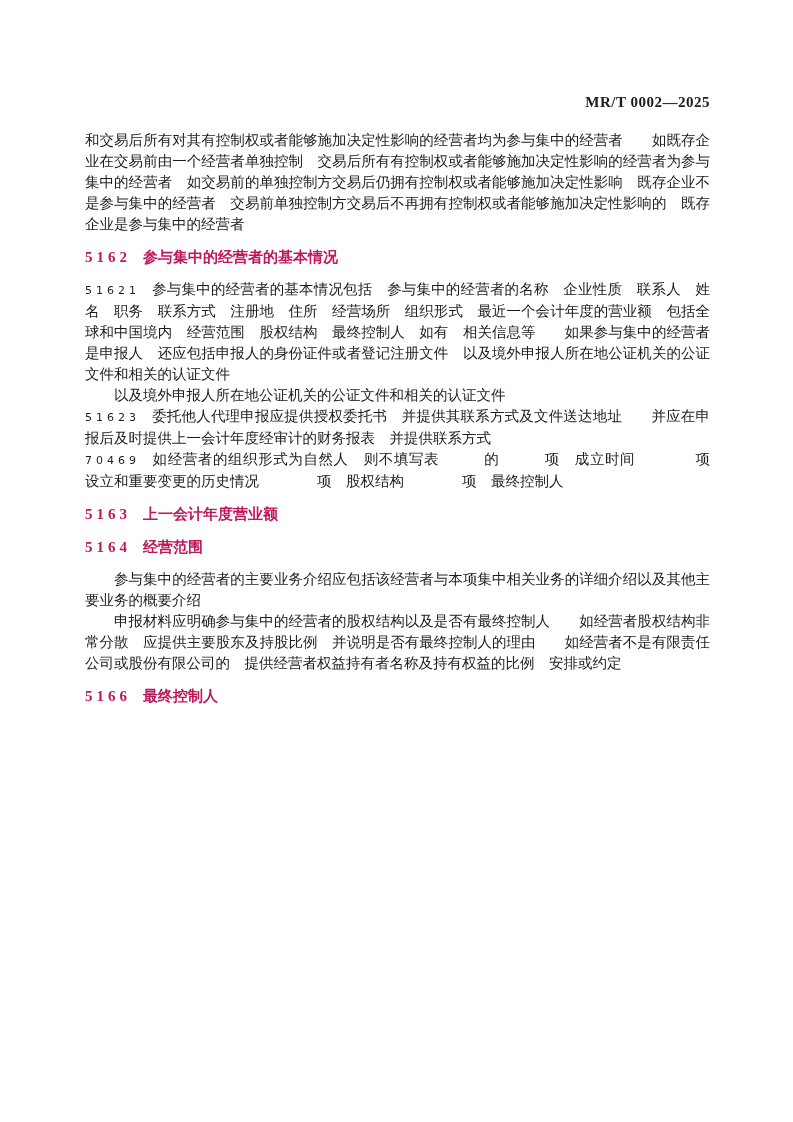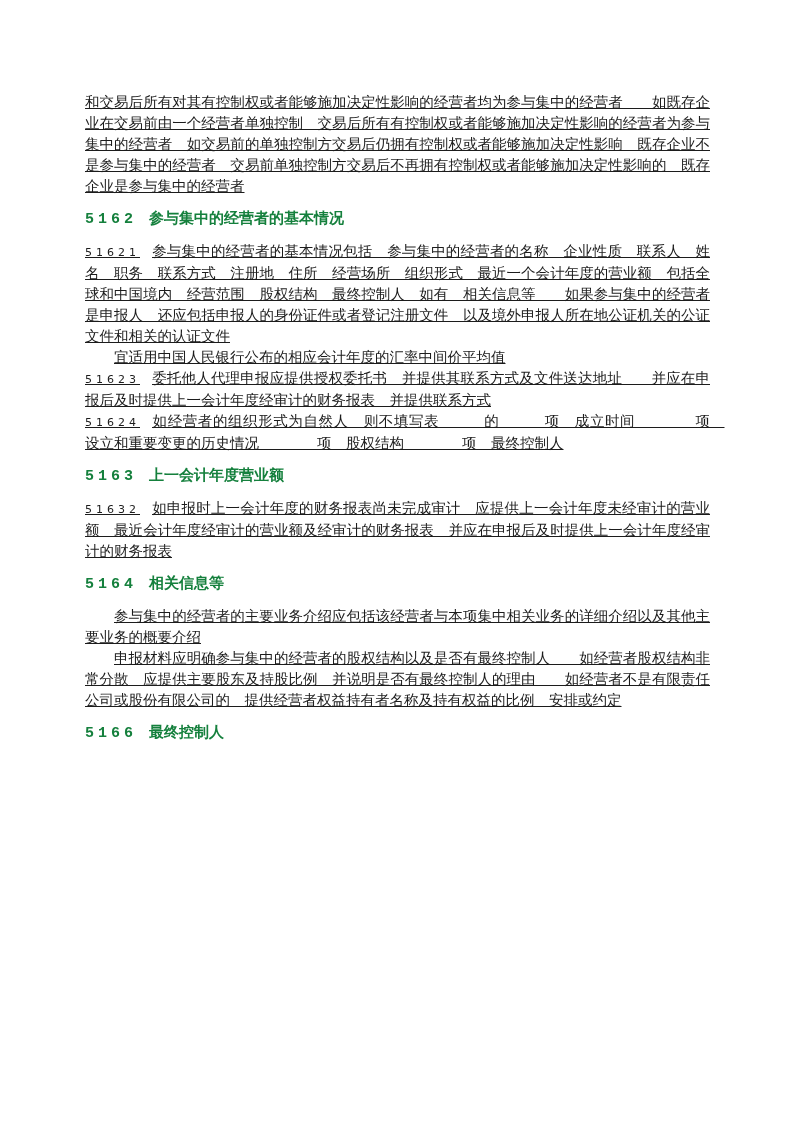--- a/index.html
+++ b/index.html
@@ -30,83 +30,80 @@
     letter-spacing: 0.5px;
     line-height: 20px;
     margin: 0 0 18px 0;
   }
   p.body-par {
     margin: 0;
     font-size: 14.5px;
     line-height: 21px;
     text-align: justify;
     text-justify: inter-character;
-    text-decoration: underline;
   }
   p.indent {
     text-indent: 2em;
   }
   .pnum {
     font-family: "DejaVu Sans", "Liberation Sans", sans-serif;
     font-size: 11px;
     letter-spacing: 4px;
     margin-right: 12px;
   }
   h3.sec-head {
     margin: 12px 0 11px 0;
-    font-family: Liberation Mono, monospace;
+    font-family: Liberation Serif, serif;
     font-size: 15px;
     font-weight: bold;
     line-height: 21px;
-    color: #15803d;
+    color: #be185d;
   }
   h3.sec-head .hnum {
     letter-spacing: 4px;
     margin-right: 12px;
   }
 </style>
 </head>
 <body>
 
 <div class="page">
   <div class="content">
 
+    <p class="running-head">MR/T 0002—2025</p>
 
     <p class="body-par">和交易后所有对其有控制权或者能够施加决定性影响的经营者均为参与集中的经营者　　如既存企业在交易前由一个经营者单独控制　交易后所有有控制权或者能够施加决定性影响的经营者为参与集中的经营者　如交易前的单独控制方交易后仍拥有控制权或者能够施加决定性影响　既存企业不是参与集中的经营者　交易前单独控制方交易后不再拥有控制权或者能够施加决定性影响的　既存企业是参与集中的经营者</p>
 
     <h3 class="sec-head">
       <span class="hnum">5162</span><span>参与集中的经营者的基本情况</span>
     </h3>
 
     <p class="body-par">
       <span class="pnum">51621</span><span>参与集中的经营者的基本情况包括　参与集中的经营者的名称　企业性质　联系人　姓名　职务　联系方式　注册地　住所　经营场所　组织形式　最近一个会计年度的营业额　包括全球和中国境内　经营范围　股权结构　最终控制人　如有　相关信息等　　如果参与集中的经营者是申报人　还应包括申报人的身份证件或者登记注册文件　以及境外申报人所在地公证机关的公证文件和相关的认证文件</span>
     </p>
-    <p class="body-par indent">宜适用中国人民银行公布的相应会计年度的汇率中间价平均值</p>
+    <p class="body-par indent">以及境外申报人所在地公证机关的公证文件和相关的认证文件</p>
 
 
     <p class="body-par">
       <span class="pnum">51623</span><span>委托他人代理申报应提供授权委托书　并提供其联系方式及文件送达地址　　并应在申报后及时提供上一会计年度经审计的财务报表　并提供联系方式</span>
     </p>
 
     <p class="body-par">
-      <span class="pnum">51624</span><span>如经营者的组织形式为自然人　则不填写表　　　的　　　项　成立时间　　　　项　设立和重要变更的历史情况　　　　项　股权结构　　　　项　最终控制人</span>
+      <span class="pnum">70469</span><span>如经营者的组织形式为自然人　则不填写表　　　的　　　项　成立时间　　　　项　设立和重要变更的历史情况　　　　项　股权结构　　　　项　最终控制人</span>
     </p>
 
     <h3 class="sec-head">
       <span class="hnum">5163</span><span>上一会计年度营业额</span>
     </h3>
 
 
-    <p class="body-par">
-      <span class="pnum">51632</span><span>如申报时上一会计年度的财务报表尚未完成审计　应提供上一会计年度未经审计的营业额　最近会计年度经审计的营业额及经审计的财务报表　并应在申报后及时提供上一会计年度经审计的财务报表</span>
-    </p>
 
 
     <h3 class="sec-head">
-      <span class="hnum">5164</span><span>相关信息等</span>
+      <span class="hnum">5164</span><span>经营范围</span>
     </h3>
 
     <p class="body-par indent">参与集中的经营者的主要业务介绍应包括该经营者与本项集中相关业务的详细介绍以及其他主要业务的概要介绍</p>
 
 
     <p class="body-par indent">申报材料应明确参与集中的经营者的股权结构以及是否有最终控制人　　如经营者股权结构非常分散　应提供主要股东及持股比例　并说明是否有最终控制人的理由　　如经营者不是有限责任公司或股份有限公司的　提供经营者权益持有者名称及持有权益的比例　安排或约定</p>
 
     <h3 class="sec-head">
       <span class="hnum">5166</span><span>最终控制人</span>
     </h3>

